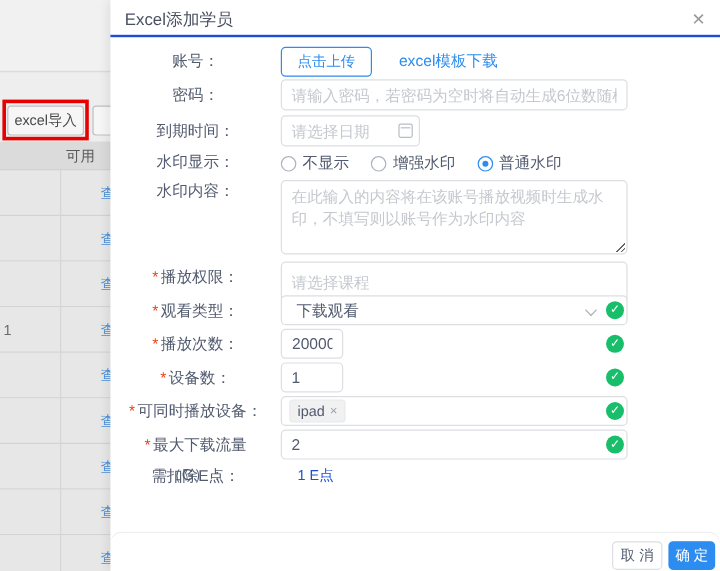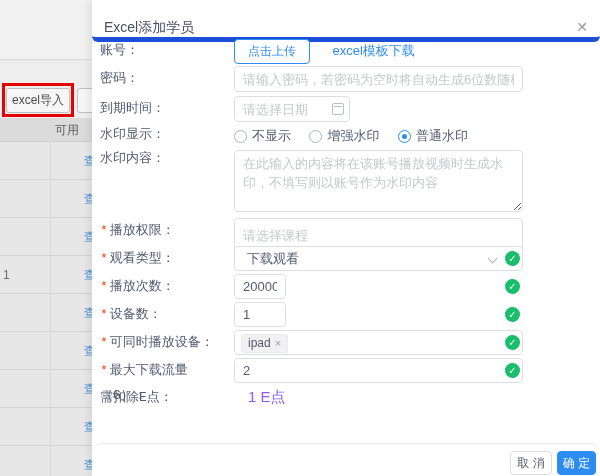--- a/index.html
+++ b/index.html
@@ -20,26 +20,26 @@
                      font-size:12px; color:#5a5a5a; line-height:24px; }
   .bg-table-header span { position:absolute; left:55px; }
   .bg-row { position:absolute; left:0; width:100%; height:38px; background:#e7e7e7; border-bottom:1px solid #d3d3d3; }
   .bg-link { position:absolute; left:84px; top:11px; font-size:12px; color:#4a90d9; cursor:pointer; white-space:nowrap; }
   .bg-colline { position:absolute; left:50px; top:142px; width:1px; height:334px; background:#d6d6d6; }
   .bg-rownum { position:absolute; left:3px; top:268px; font-size:12px; color:#6b6b6b; }
 
   
   .modal { position:absolute; left:92px; top:0; width:508px; height:476px; background:#ffffff;
            box-shadow:-3px 0 8px rgba(0,0,0,0.08); }
-  .modal-header { position:absolute; left:0; top:12px; width:100%; height:30px; border-bottom:5px solid #1d4ed8;border-radius:6px; }
+  .modal-header { position:absolute; left:0; top:1px; width:100%; height:30px; border-bottom:2px solid #1d4ed8; }
   .modal-title { position:absolute; left:12px; top:7px; font-size:14px; color:#495060; }
   .modal-close { position:absolute; right:12px; top:6px; font-size:14px; color:#999; cursor:pointer; line-height:18px; }
 
   .frow { position:absolute; left:8px; width:492px; display:flex; }
-  .flabel { width:126px; text-align:left; font-size:13px; color:#515a6e; flex:none;font-family:Liberation Mono, monospace; }
+  .flabel { width:126px; text-align:center; font-size:13px; color:#515a6e; flex:none; }
   .req { color:#ed4014; margin-right:2px; font-size:13px; }
   .fcontent { position:relative; margin-left:8px; width:289px; flex:none; }
 
   .ipt { border:1px solid #dcdee2; border-radius:4px; background:#fff; font-size:13px; color:#515a6e;
          font-family:"Liberation Sans","DejaVu Sans",sans-serif; padding:0 8px; outline:none; }
   .ipt::placeholder, textarea.ipt::placeholder { color:#c5c8ce; }
   .w-full { width:289px; height:26px; }
   .w-date { width:116px; height:26px; }
   .w-sm   { width:52px;  height:25px; }
 
@@ -60,21 +60,21 @@
   .selectbox { position:relative; width:289px; height:25px; border:1px solid #dcdee2; border-radius:4px; background:#fff;
                font-size:13px; color:#515a6e; line-height:23px; padding:0 12px; cursor:pointer; }
   .chevron-down-icon { position:absolute; right:26px; top:8px; width:7px; height:7px;
                        border-right:1px solid #b0b4bc; border-bottom:1px solid #b0b4bc; transform:rotate(45deg); }
   .check-icon { position:absolute; right:3px; top:5px; width:15px; height:15px; border-radius:50%; background:#19be6b;
                 color:#fff; font-size:10px; line-height:15px; text-align:center; font-weight:bold; }
   .tagbox { position:relative; width:289px; height:25px; border:1px solid #dcdee2; border-radius:4px; background:#fff; padding:2px 6px; }
   .tag-chip { display:inline-flex; align-items:center; height:19px; padding:8px 6px; background:#f1f1f2; border:1px solid #e8eaec;
               border-radius:3px; font-size:12px; color:#515a6e; }
   .tag-close { margin-left:4px; color:#9aa0ab; font-size:11px; cursor:pointer; }
-  .static-val { font-size:15px; color:#8b5cf6; padding-left:14px; }
+  .static-val { font-size:12px; color:#1d4ed8; padding-left:14px; }
 
   .modal-footer { position:absolute; left:0; top:443px; width:100%; height:33px; border-top:1px solid #e8eaec;border-radius:10px; }
   .btn-cancel { position:absolute; left:418px; top:7px; width:42px; height:24px; background:#fff; border:1px solid #dcdee2;
                 border-radius:4px; font-size:12px; color:#515a6e; cursor:pointer; }
   .btn-confirm { position:absolute; left:465px; top:7px; width:39px; height:24px; background:#2d8cf0; border:1px solid #2d8cf0;
                  border-radius:4px; font-size:12px; color:#fff; cursor:pointer; }
 </style>
 </head>
 <body>
 

